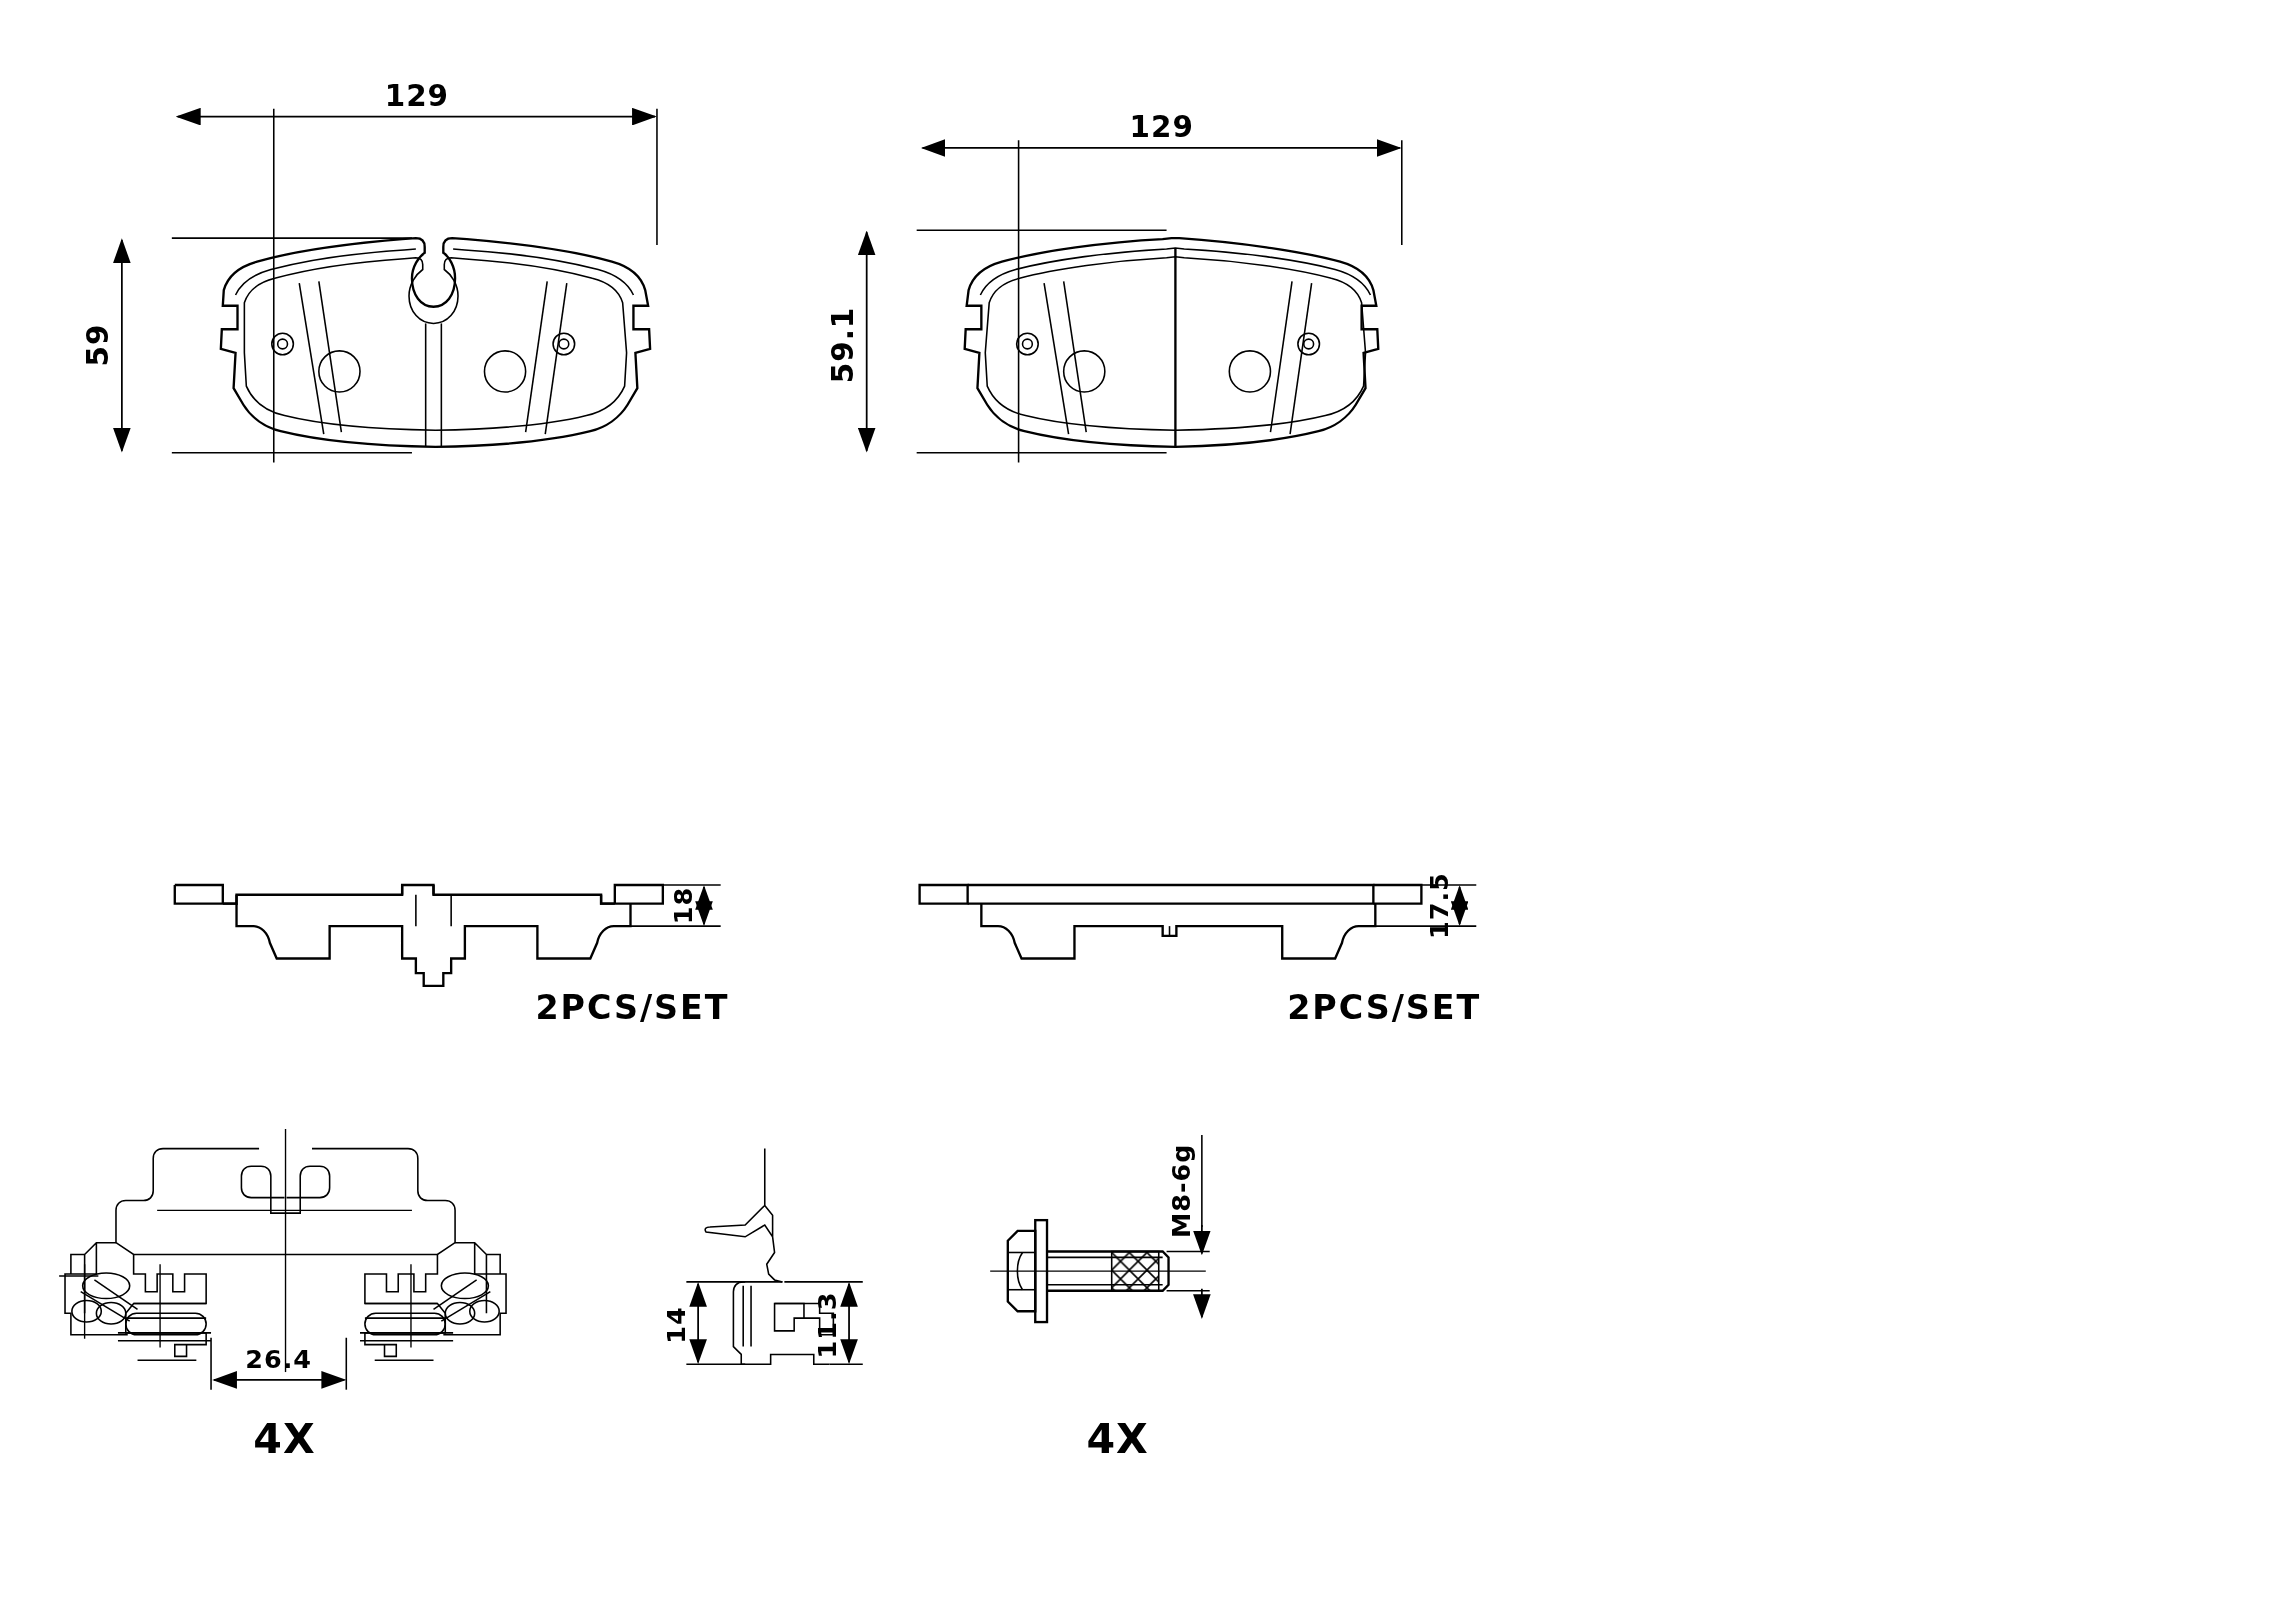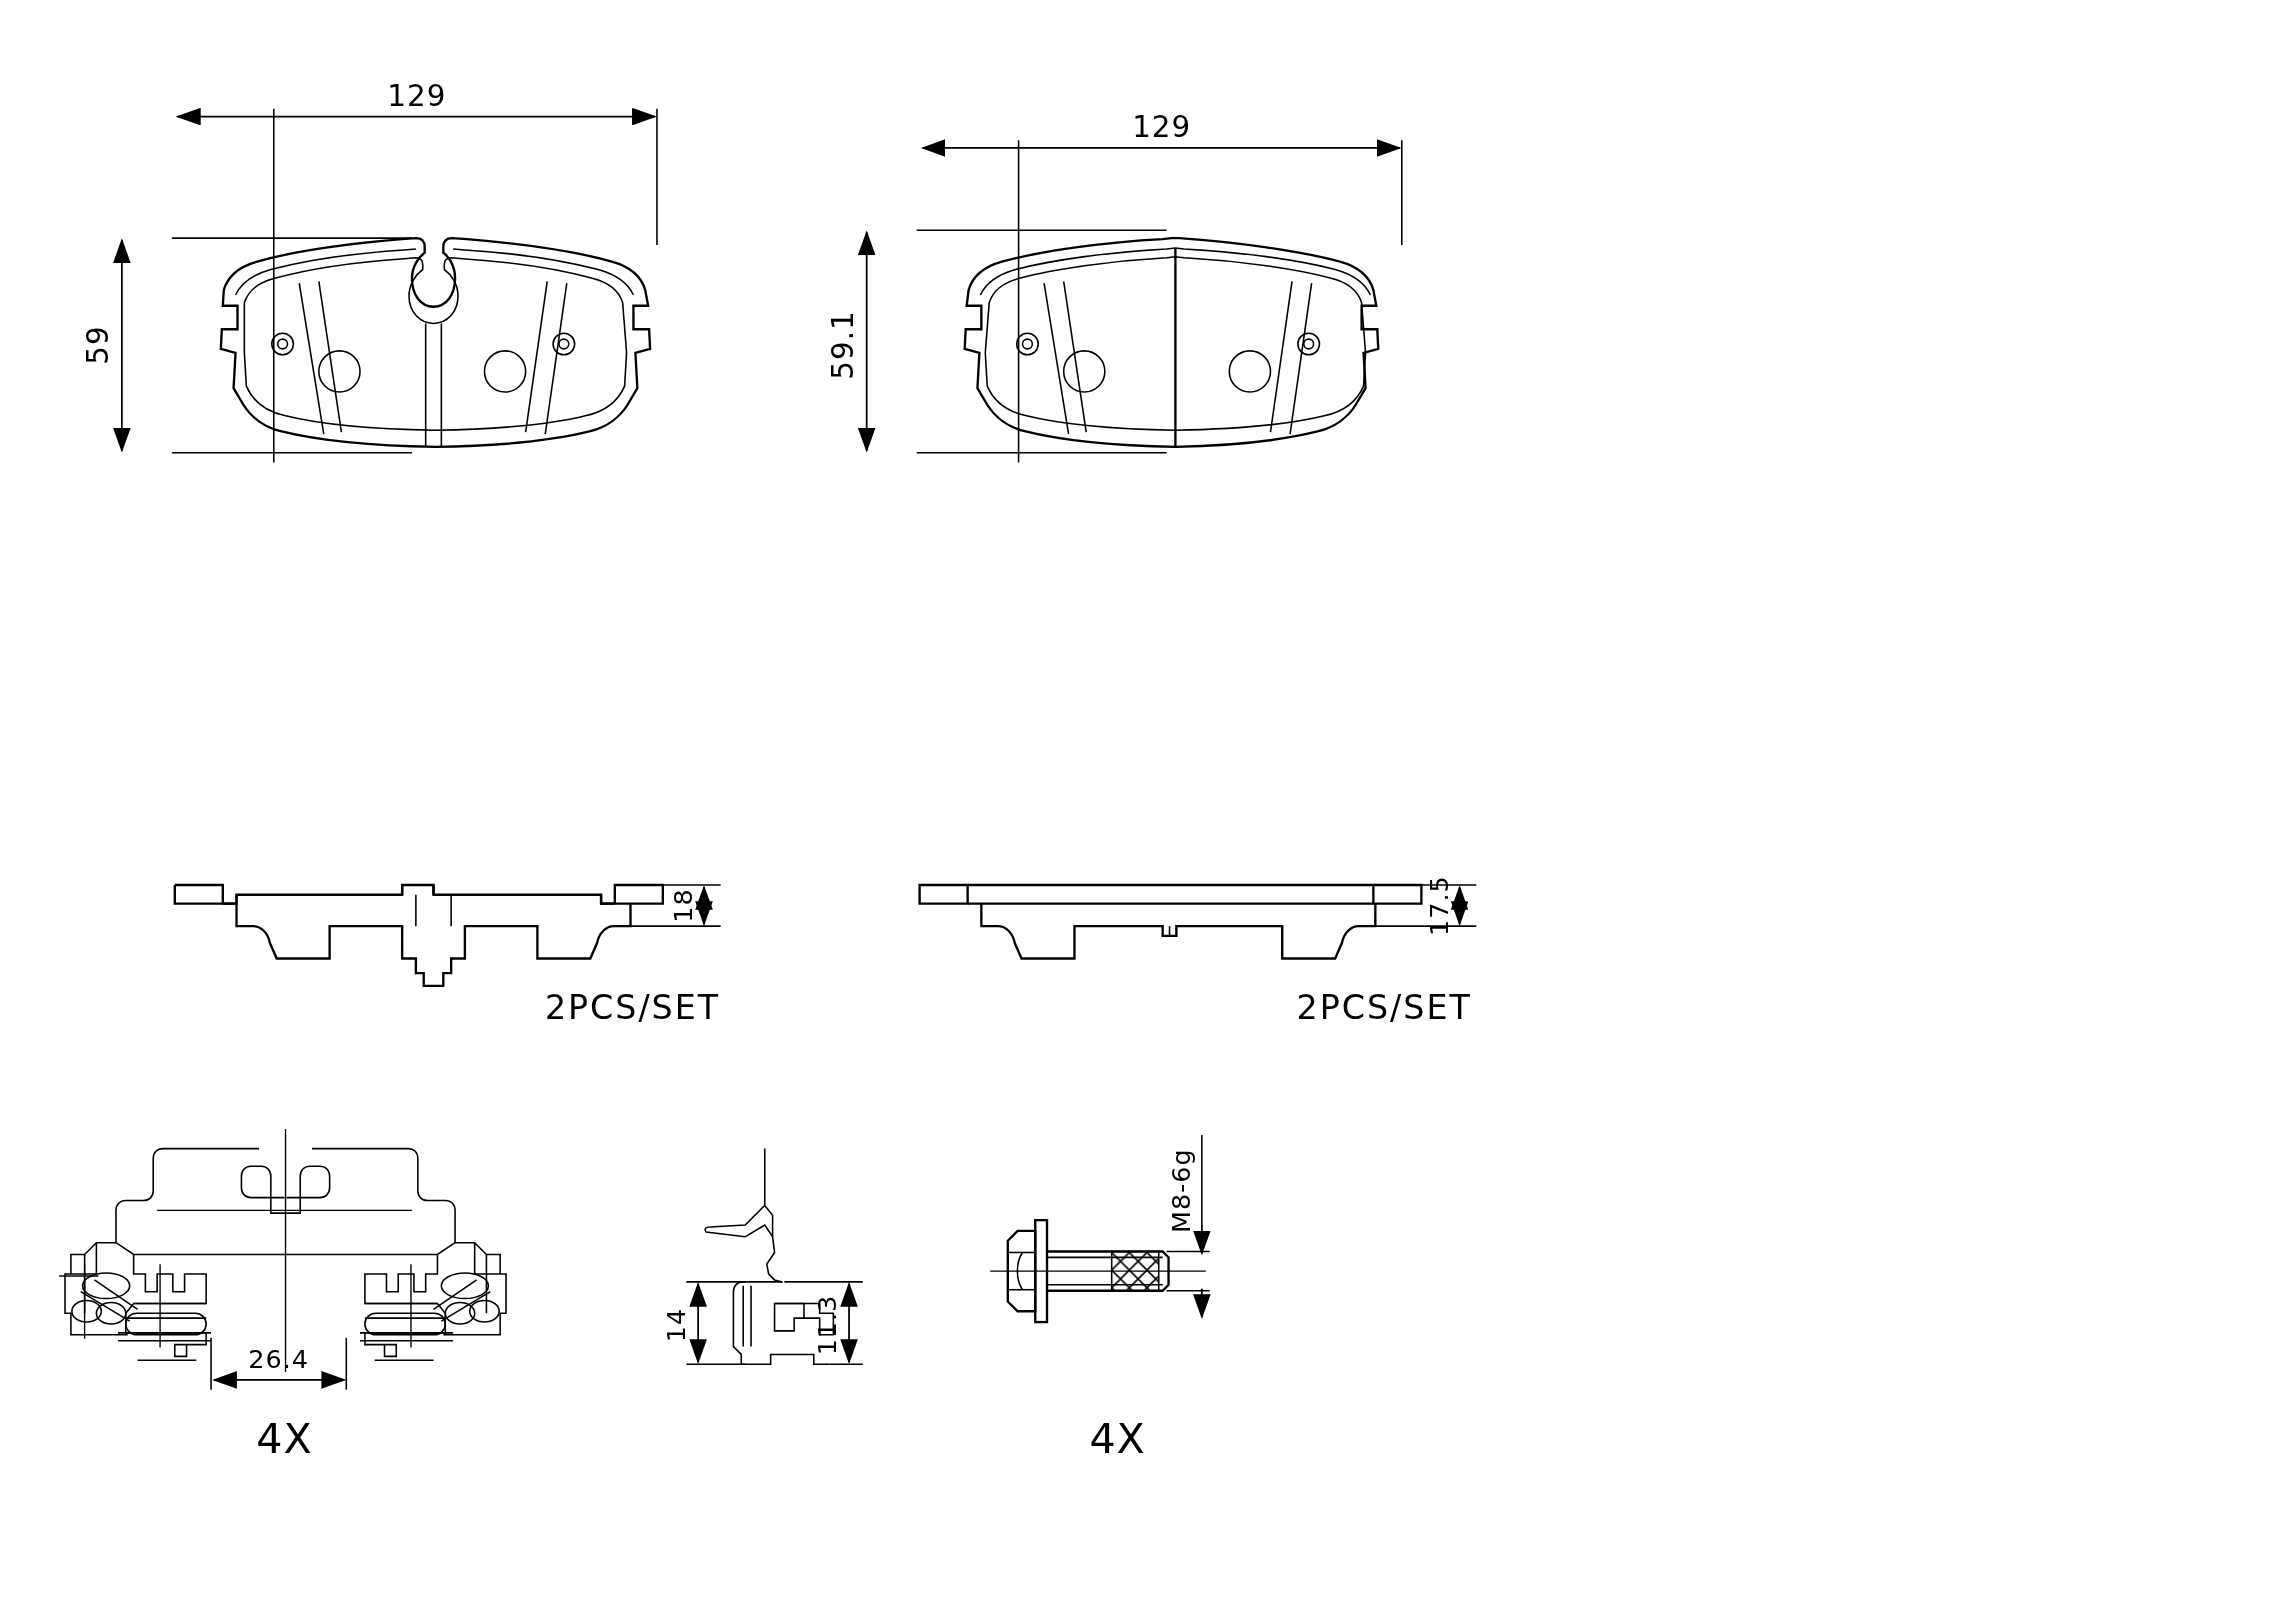--- a/index.html
+++ b/index.html
@@ -1,18 +1,18 @@
 <!DOCTYPE html>
 <html><head>
 <meta charset="utf-8">
 <style>
   html,body{margin:0;padding:0;background:#ffffff;}
   body{width:2292px;height:1620px;position:relative;overflow:hidden;
        font-family:"DejaVu Sans",sans-serif;color:#000;}
-  .stage{position:absolute;left:0;top:0;width:2081px;height:1620px;}
+  .stage{position:absolute;left:0;top:0;width:2081px;height:1620px;font-weight:bold;}
   svg{position:absolute;left:0;top:0;width:2292px;height:1620px;}
   .dimtext{font-family:"DejaVu Sans",sans-serif;font-size:30px;fill:#000;
            letter-spacing:1px;}
   .dimtext-sm{font-family:"DejaVu Sans",sans-serif;font-size:26px;fill:#000;letter-spacing:1px;}
   .settext{font-family:"DejaVu Sans",sans-serif;font-size:34px;fill:#000;letter-spacing:2px;}
   .qtytext{font-family:"DejaVu Sans",sans-serif;font-size:42px;fill:#000;letter-spacing:1px;}
   .ln{stroke:#000;fill:none;}
   .thin{stroke-width:1.6;}
   .med{stroke-width:2.4;}
   .dimln{stroke:#000;stroke-width:1.8;fill:none;}

